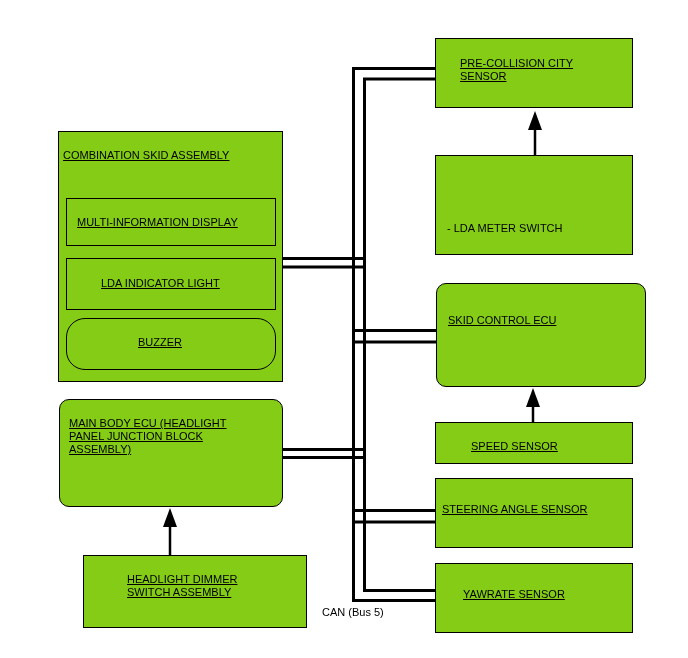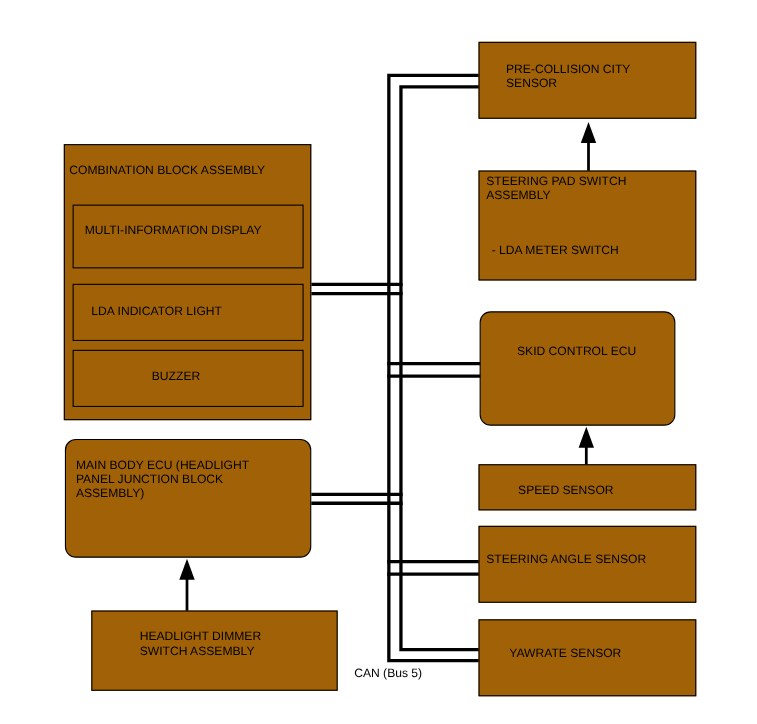--- a/index.html
+++ b/index.html
@@ -7,49 +7,50 @@
     width: 688px; height: 658px;
     background: #ffffff;
     position: relative;
     font-family: "Liberation Sans", sans-serif;
     color: #000;
     overflow: hidden;
   }
   #bus-svg { position: absolute; left: 0; top: 0; z-index: 1; }
   .box {
     position: absolute;
-    background: #a16207;
+    background: #84cc16;
     border: 1.5px solid #000;
     box-sizing: border-box;
     font-size: 11px;
     line-height: 13px;
     white-space: pre-line;
     z-index: 2;
+    text-decoration: underline;
   }
   .rounded { border-radius: 10px; }
   .floating-label {
     position: absolute;
     font-size: 11px;
     line-height: 13px;
     z-index: 3;
     white-space: pre;
   }
   
   #b-comb  { left: 58px;  top: 131px; width: 225px; height: 251px; padding: 4px 2px 0 4px; }
-  #b-multi { left: 66px;  top: 186px; width: 210px; height: 58px;  padding: 4px 2px 0 10px; }
-  #b-lda   { left: 66px;  top: 258px; width: 210px; height: 52px;  padding: 5px 2px 0 16px; }
-  #b-buzz  { left: 66px;  top: 318px; width: 210px; height: 52px;  padding: 4px 2px 0 71px; }
+  #b-multi { left: 66px;  top: 198px; width: 210px; height: 48px;  padding: 4px 2px 0 10px; }
+  #b-lda   { left: 66px;  top: 258px; width: 210px; height: 52px;  padding: 5px 2px 0 34px; }
+  #b-buzz  { left: 66px;  top: 318px; width: 210px; height: 52px;  padding: 4px 2px 0 71px; border-radius: 19px; }
   #b-main  { left: 59px;  top: 399px; width: 224px; height: 108px; padding: 4px 4px 0 9px; }
   #b-head  { left: 59px;  top: 555px; width: 224px; height: 73px;  padding: 4px 2px 0 43px; margin-left: 24px; }
   
   #b-pre   { left: 435px; top: 38px;  width: 198px; height: 70px;  padding: 5px 2px 0 24px; }
   #b-pad   { left: 435px; top: 155px; width: 198px; height: 100px; }
   #b-pad .pad-title { position: absolute; left: 6px;  top: 3px;  white-space: pre-line; }
   #b-pad .pad-item  { position: absolute; left: 11px; top: 66px; white-space: pre; }
-  #b-skid  { left: 436px; top: 283px; width: 178px; height: 104px; padding: 17px 2px 0 33px; }
+  #b-skid  { left: 436px; top: 283px; width: 210px; height: 104px; padding: 17px 2px 0 11px; }
   #b-speed { left: 435px; top: 422px; width: 198px; height: 42px;  padding: 4px 2px 0 35px; }
   #b-steer { left: 435px; top: 478px; width: 198px; height: 70px;  padding: 11px 2px 0 6px; }
   #b-yaw   { left: 435px; top: 563px; width: 198px; height: 70px;  padding: 11px 2px 0 27px; }
   #can-label { left: 322px; top: 606px; }
 </style>
 </head>
 <body>
 
 <svg id="bus-svg" width="688" height="658" viewBox="0 0 688 658">
   <g fill="none" stroke="#000000" stroke-width="3">
@@ -66,21 +67,21 @@
     <line x1="533" y1="423" x2="533" y2="403"></line>
   </g>
   <g fill="#000000" stroke="none">
     <polygon points="170,508 163,527 177,527"></polygon>
     <polygon points="535,111 528,130 542,130"></polygon>
     <polygon points="533,388 526,407 540,407"></polygon>
   </g>
 </svg>
 
 <div class="box" id="b-comb">
-  <span>COMBINATION BLOCK ASSEMBLY</span>
+  <span>COMBINATION SKID ASSEMBLY</span>
 </div>
 <div class="box" id="b-multi">
   <span>MULTI-INFORMATION DISPLAY</span>
 </div>
 <div class="box" id="b-lda">
   <span>LDA INDICATOR LIGHT</span>
 </div>
 <div class="box" id="b-buzz">
   <span>BUZZER</span>
 </div>
@@ -92,22 +93,20 @@
 <div class="box" id="b-head">
   <span>HEADLIGHT DIMMER
 SWITCH ASSEMBLY</span>
 </div>
 
 <div class="box" id="b-pre">
   <span>PRE-COLLISION CITY
 SENSOR</span>
 </div>
 <div class="box" id="b-pad">
-  <div class="pad-title">STEERING PAD SWITCH
-ASSEMBLY</div>
   <div class="pad-item">- LDA METER SWITCH</div>
 </div>
 <div class="box rounded" id="b-skid">
   <span>SKID CONTROL ECU</span>
 </div>
 <div class="box" id="b-speed">
   <span>SPEED SENSOR</span>
 </div>
 <div class="box" id="b-steer">
   <span>STEERING ANGLE SENSOR</span>

